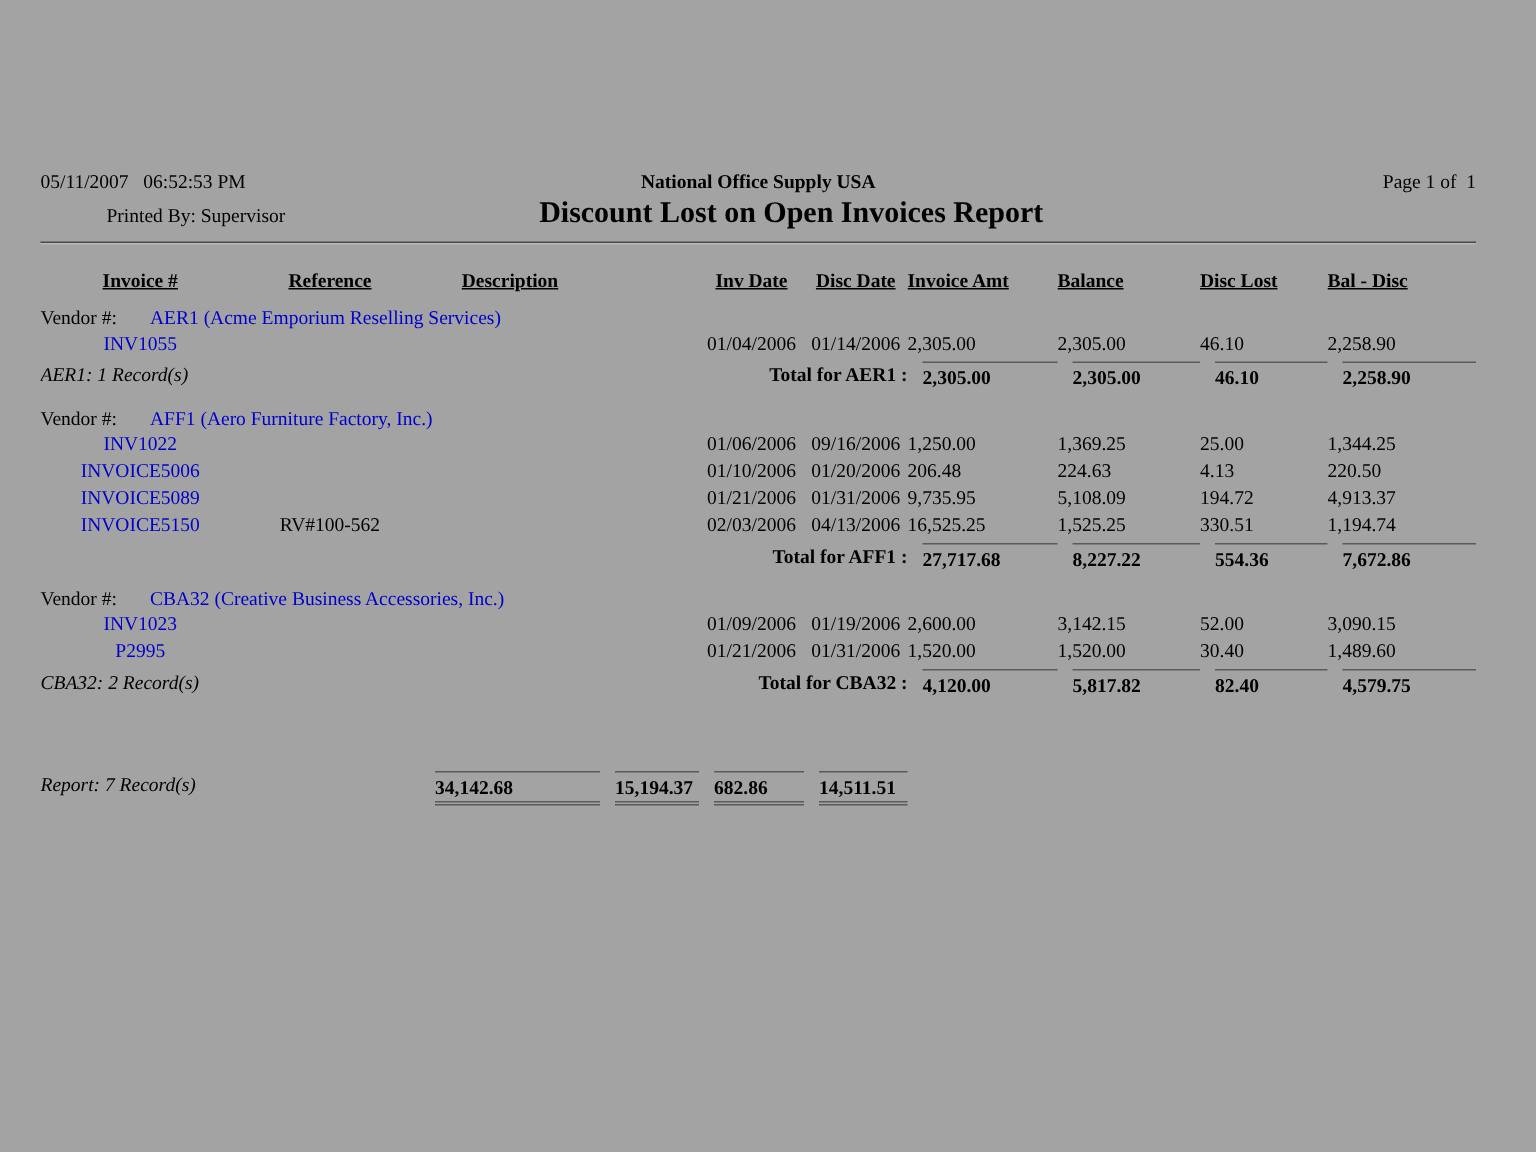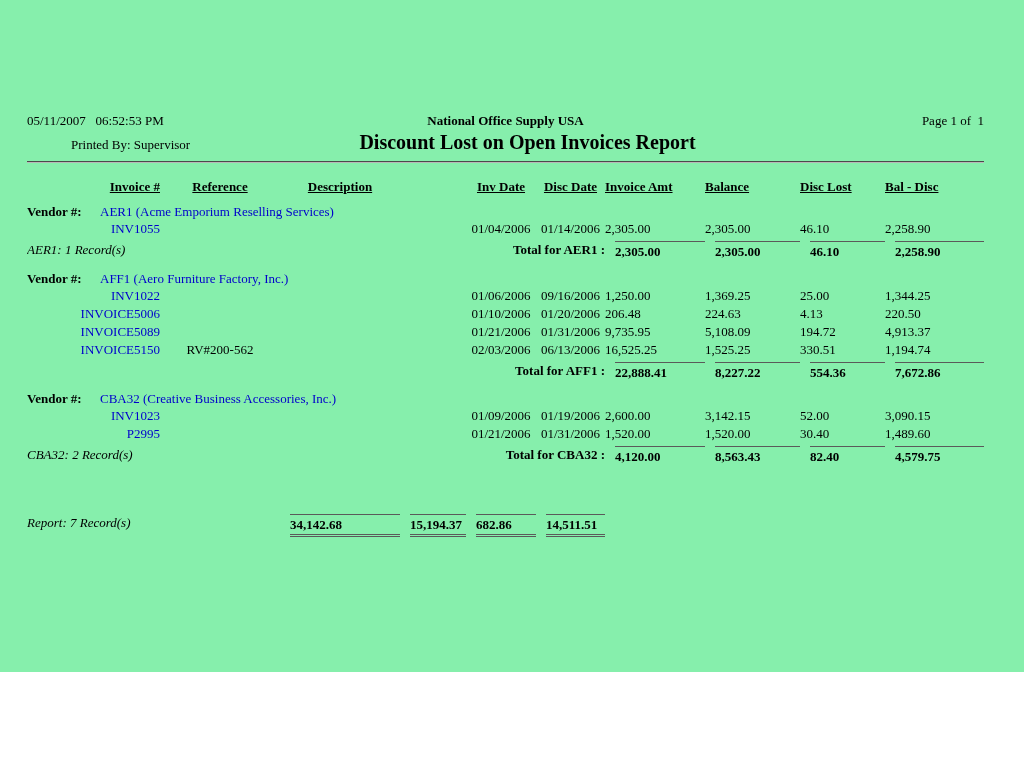--- a/index.html
+++ b/index.html
@@ -1,48 +1,48 @@
 <!DOCTYPE html>
 <html><head>
 <meta charset="utf-8">
 <style>
   html,body { margin:0; padding:0; background:#ffffff; }
   .page {
-    position:relative; width:1024px; height:672px;
-    background:#86efac; overflow:hidden;
+    position:relative; width:1024px; height:768px;
+    background:#a3a3a3; overflow:hidden;
     font-family:"Liberation Serif", serif; font-size:13px; color:#000;
   }
   .content { position:absolute; left:27px; top:113px; width:957px; }
 
   
   .hdr-grid { display:grid; grid-template-columns:1fr auto 1fr; align-items:baseline; }
   .hdr-left  { justify-self:start; white-space:pre; }
   .hdr-center{ justify-self:center; font-weight:bold; }
   .hdr-right { justify-self:end; white-space:pre; }
   .hdr-row2 { margin-top:2px;margin-left:44px; }
   .report-title { font-size:20px; }
   .hdr-rule { margin-top:7px; height:0; border-top:1px solid #4a4a4a; border-bottom:1px solid #b8b8b8; }
 
   
   .row {
     display:grid;
     grid-template-columns:133px 120px 120px 66px 70px 69px 100px 95px 85px 99px;
     line-height:18px;
   }
   .c { overflow:hidden; white-space:nowrap; }
-  .c-left   { text-align:right; }
+  .c-left   { text-align:center; }
   .c-center { text-align:center; }
   .c-num    { text-align:left; }
 
   .head-row { margin-top:15px; font-weight:bold; }
   .head-row .c { text-decoration:underline; }
 
   .link { color:#0000cc; }
   .vendor-row { margin-top:8px; display:flex; }
-  .vendor-row .vlabel { font-weight:bold; width:73px; flex:0 0 73px; }
+  .vendor-row .vlabel { font-weight:normal; width:73px; flex:0 0 73px; }
 
   .total-row { margin-top:3px; }
   .total-row .rc { grid-column:1 / 3; font-style:italic; }
   .total-row .tlabel { grid-column:3 / 7; text-align:right; font-weight:bold; white-space:pre; }
   .total-row .c-num {
     font-weight:bold;
     border-top:1px solid #5a5a5a;
     margin-left:10px; padding-top:1px;
   }
   .grand-row { margin-top:48px; }
@@ -142,33 +142,33 @@
       <div class="c"></div>
       <div class="c c-center">01/21/2006</div>
       <div class="c c-center">01/31/2006</div>
       <div class="c c-num">9,735.95</div>
       <div class="c c-num">5,108.09</div>
       <div class="c c-num">194.72</div>
       <div class="c c-num">4,913.37</div>
     </div>
     <div class="row">
       <div class="c c-left link">INVOICE5150</div>
-      <div class="c c-center">RV#200-562</div>
+      <div class="c c-center">RV#100-562</div>
       <div class="c c-center"></div>
       <div class="c"></div>
       <div class="c c-center">02/03/2006</div>
-      <div class="c c-center">06/13/2006</div>
+      <div class="c c-center">04/13/2006</div>
       <div class="c c-num">16,525.25</div>
       <div class="c c-num">1,525.25</div>
       <div class="c c-num">330.51</div>
       <div class="c c-num">1,194.74</div>
     </div>
     <div class="row total-row">
       <div class="c tlabel">Total for AFF1 :</div>
-      <div class="c c-num">22,888.41</div>
+      <div class="c c-num">27,717.68</div>
       <div class="c c-num">8,227.22</div>
       <div class="c c-num">554.36</div>
       <div class="c c-num">7,672.86</div>
     </div>
 
     <div class="vendor-row mt9">
       <span class="vlabel">Vendor #:</span>
       <span class="link">CBA32 (Creative Business Accessories, Inc.)</span>
     </div>
     <div class="row">
@@ -192,21 +192,21 @@
       <div class="c c-center">01/31/2006</div>
       <div class="c c-num">1,520.00</div>
       <div class="c c-num">1,520.00</div>
       <div class="c c-num">30.40</div>
       <div class="c c-num">1,489.60</div>
     </div>
     <div class="row total-row">
       <div class="c rc">CBA32: 2 Record(s)</div>
       <div class="c tlabel">Total for CBA32 :</div>
       <div class="c c-num">4,120.00</div>
-      <div class="c c-num">8,563.43</div>
+      <div class="c c-num">5,817.82</div>
       <div class="c c-num">82.40</div>
       <div class="c c-num">4,579.75</div>
     </div>
 
     <div class="row total-row grand-row">
       <div class="c rc">Report: 7 Record(s)</div>
       <div class="c c-num">34,142.68</div>
       <div class="c c-num">15,194.37</div>
       <div class="c c-num">682.86</div>
       <div class="c c-num">14,511.51</div>

